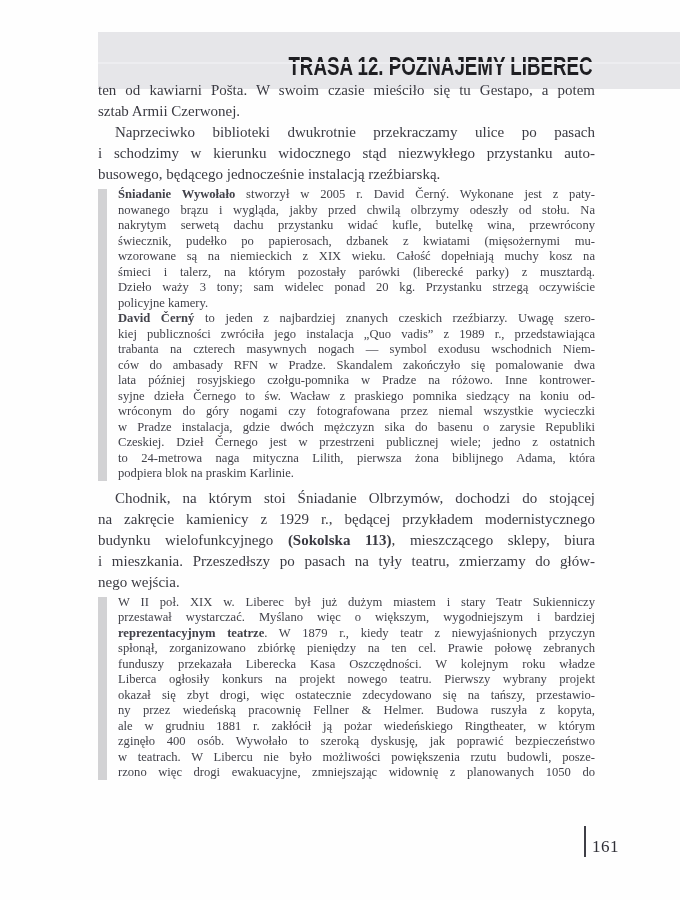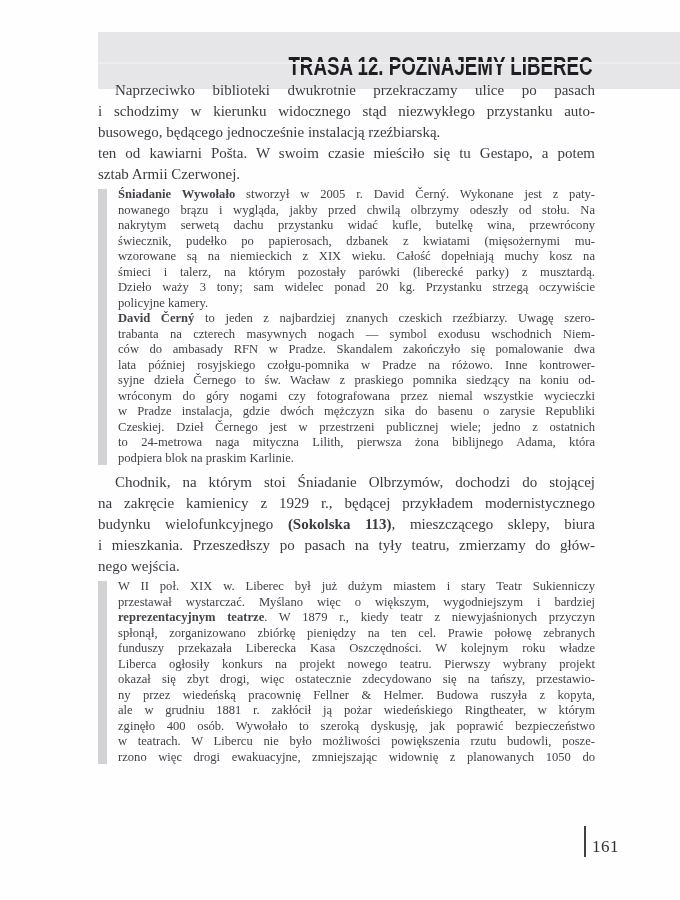--- a/index.html
+++ b/index.html
@@ -36,40 +36,41 @@
 <body>
 
 <div class="page">
   <header class="band">
     <span class="title">TRASA 12. POZNAJEMY LIBEREC</span>
   </header>
   <div class="band-rule"></div>
 
   <main class="col" id="col">
       <div class="para">
+        <div class="jline">ten od kawiarni Pošta. W swoim czasie mieściło się tu Gestapo, a potem</div>
+        <div class="jline no-just">sztab Armii Czerwonej.</div>
+      </div>
+      <div class="para">
         <div class="jline indent">Naprzeciwko biblioteki dwukrotnie przekraczamy ulice po pasach</div>
         <div class="jline">i schodzimy w kierunku widocznego stąd niezwykłego przystanku auto-</div>
         <div class="jline no-just">busowego, będącego jednocześnie instalacją rzeźbiarską.</div>
-      </div>
-      <div class="para">
-        <div class="jline">ten od kawiarni Pošta. W swoim czasie mieściło się tu Gestapo, a potem</div>
-        <div class="jline no-just">sztab Armii Czerwonej.</div>
       </div>
       <div class="quote">
         <div class="quote-bar"></div>
         <div class="quote-text">
           <div class="jline"><b>Śniadanie Wywołało</b> stworzył w 2005 r. David Černý. Wykonane jest z paty-</div>
           <div class="jline">nowanego brązu i wygląda, jakby przed chwilą olbrzymy odeszły od stołu. Na</div>
           <div class="jline">nakrytym serwetą dachu przystanku widać kufle, butelkę wina, przewrócony</div>
           <div class="jline">świecznik, pudełko po papierosach, dzbanek z kwiatami (mięsożernymi mu-</div>
           <div class="jline">wzorowane są na niemieckich z XIX wieku. Całość dopełniają muchy kosz na</div>
           <div class="jline">śmieci i talerz, na którym pozostały parówki (liberecké parky) z musztardą.</div>
           <div class="jline">Dzieło waży 3 tony; sam widelec ponad 20 kg. Przystanku strzegą oczywiście</div>
           <div class="jline no-just">policyjne kamery.</div>
           <div class="jline"><b>David Černý</b> to jeden z najbardziej znanych czeskich rzeźbiarzy. Uwagę szero-</div>
+          <div class="jline">kiej publiczności zwróciła jego instalacja „Quo vadis” z 1989 r., przedstawiająca</div>
           <div class="jline">trabanta na czterech masywnych nogach — symbol exodusu wschodnich Niem-</div>
           <div class="jline">ców do ambasady RFN w Pradze. Skandalem zakończyło się pomalowanie dwa</div>
           <div class="jline">lata później rosyjskiego czołgu-pomnika w Pradze na różowo. Inne kontrower-</div>
           <div class="jline">syjne dzieła Černego to św. Wacław z praskiego pomnika siedzący na koniu od-</div>
           <div class="jline">wróconym do góry nogami czy fotografowana przez niemal wszystkie wycieczki</div>
           <div class="jline">w Pradze instalacja, gdzie dwóch mężczyzn sika do basenu o zarysie Republiki</div>
           <div class="jline">Czeskiej. Dzieł Černego jest w przestrzeni publicznej wiele; jedno z ostatnich</div>
           <div class="jline">to 24-metrowa naga mityczna Lilith, pierwsza żona biblijnego Adama, która</div>
           <div class="jline no-just">podpiera blok na praskim Karlinie.</div>
         </div>

